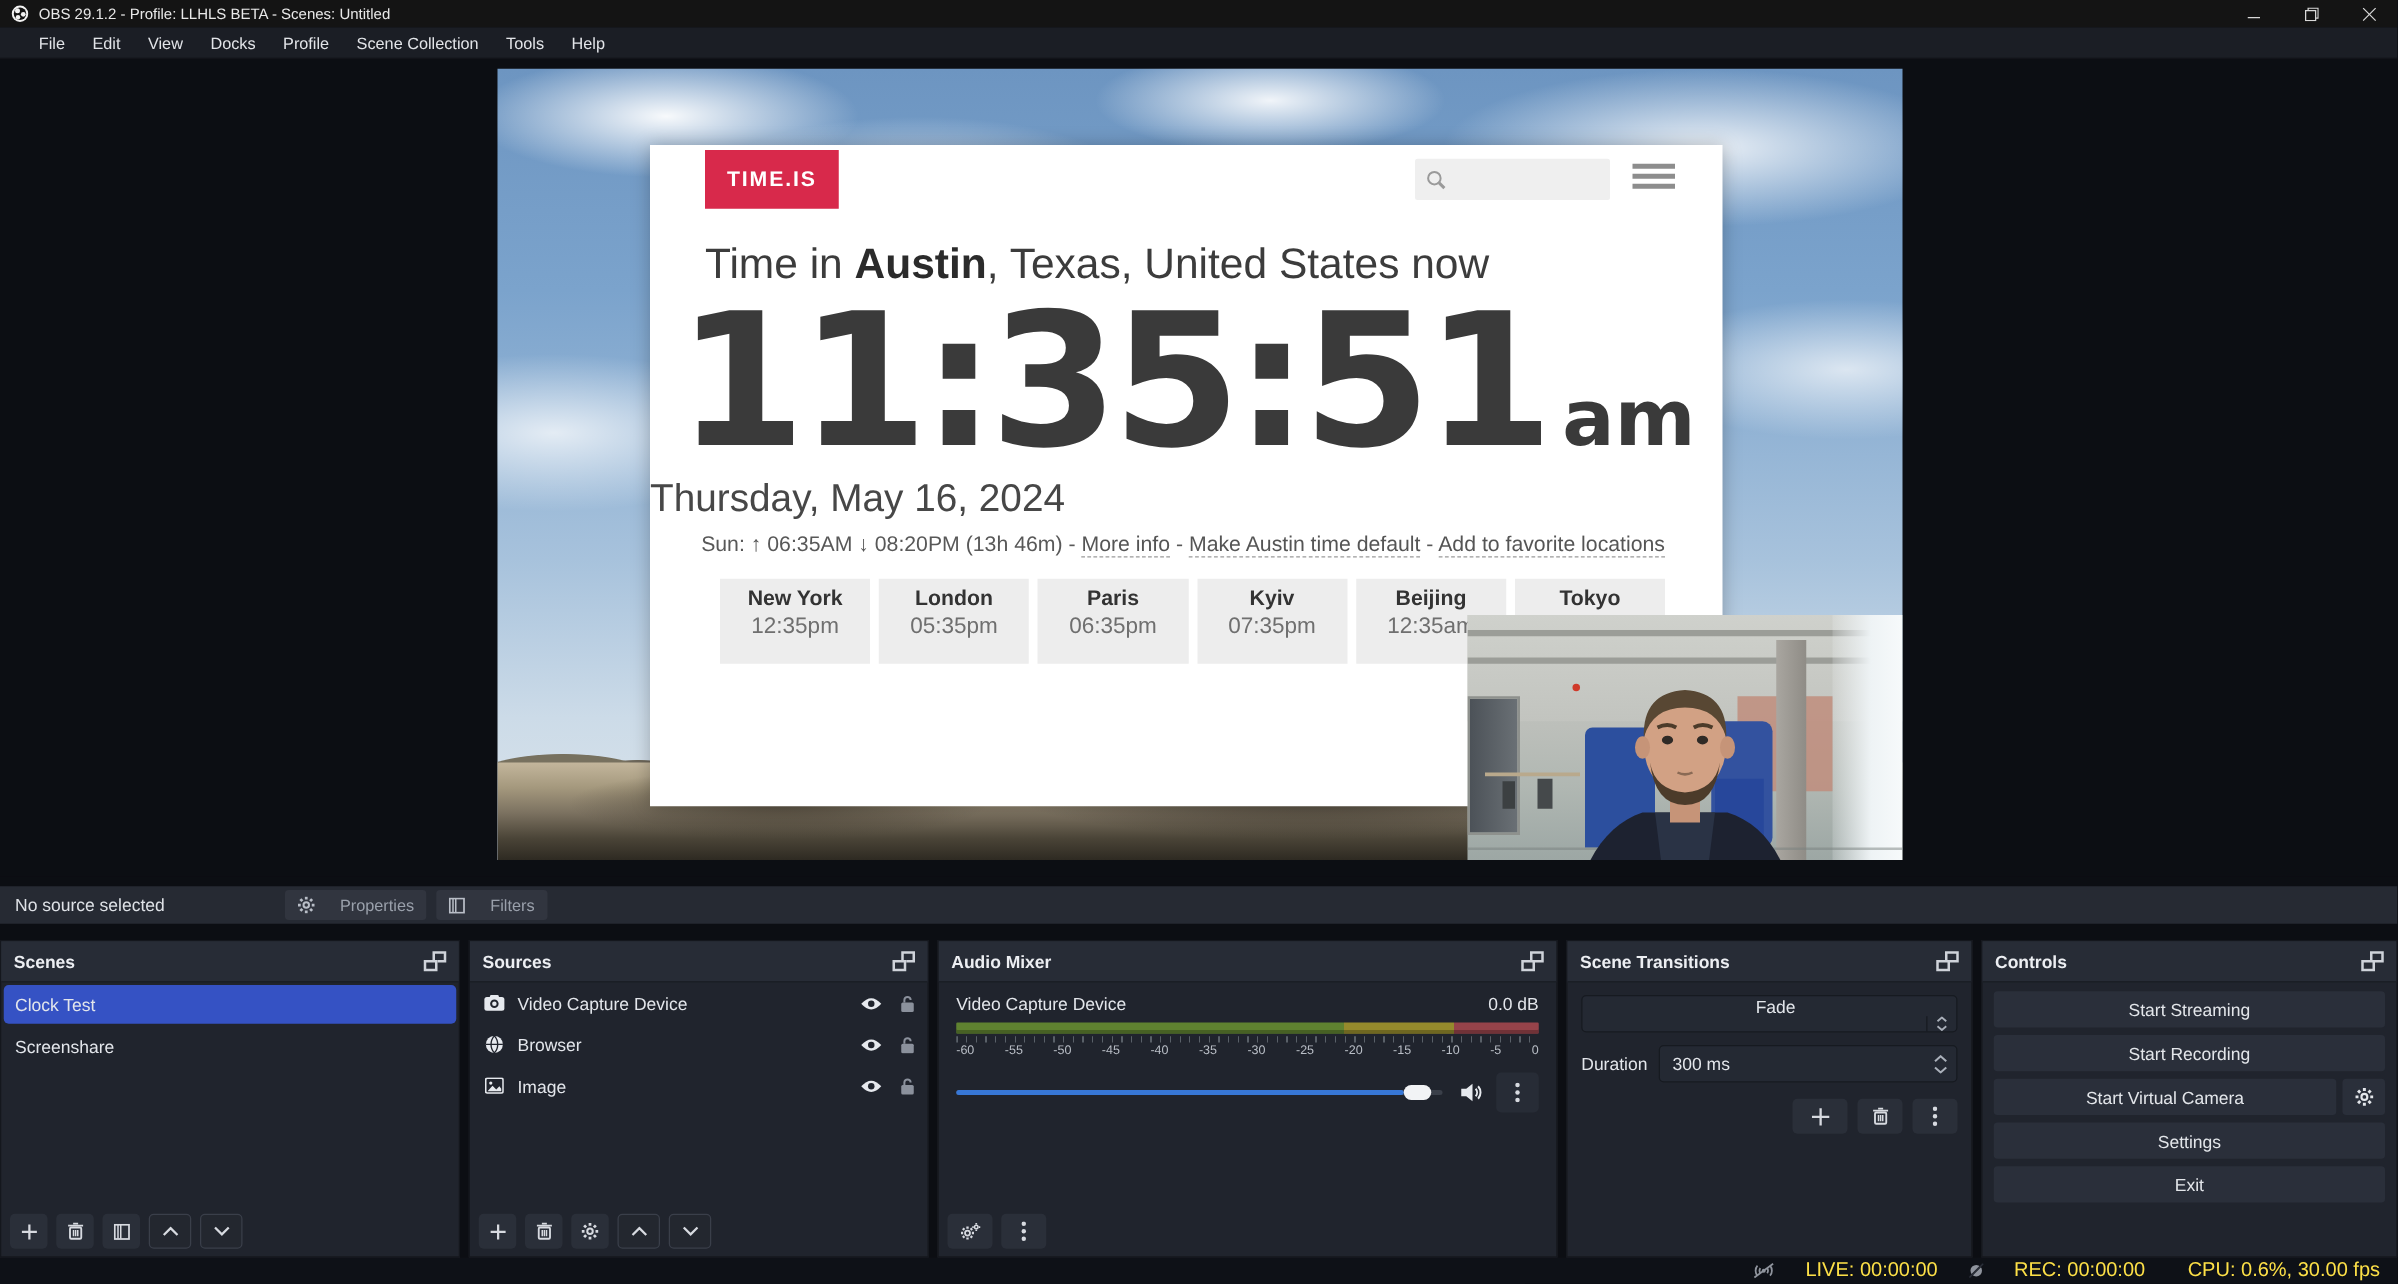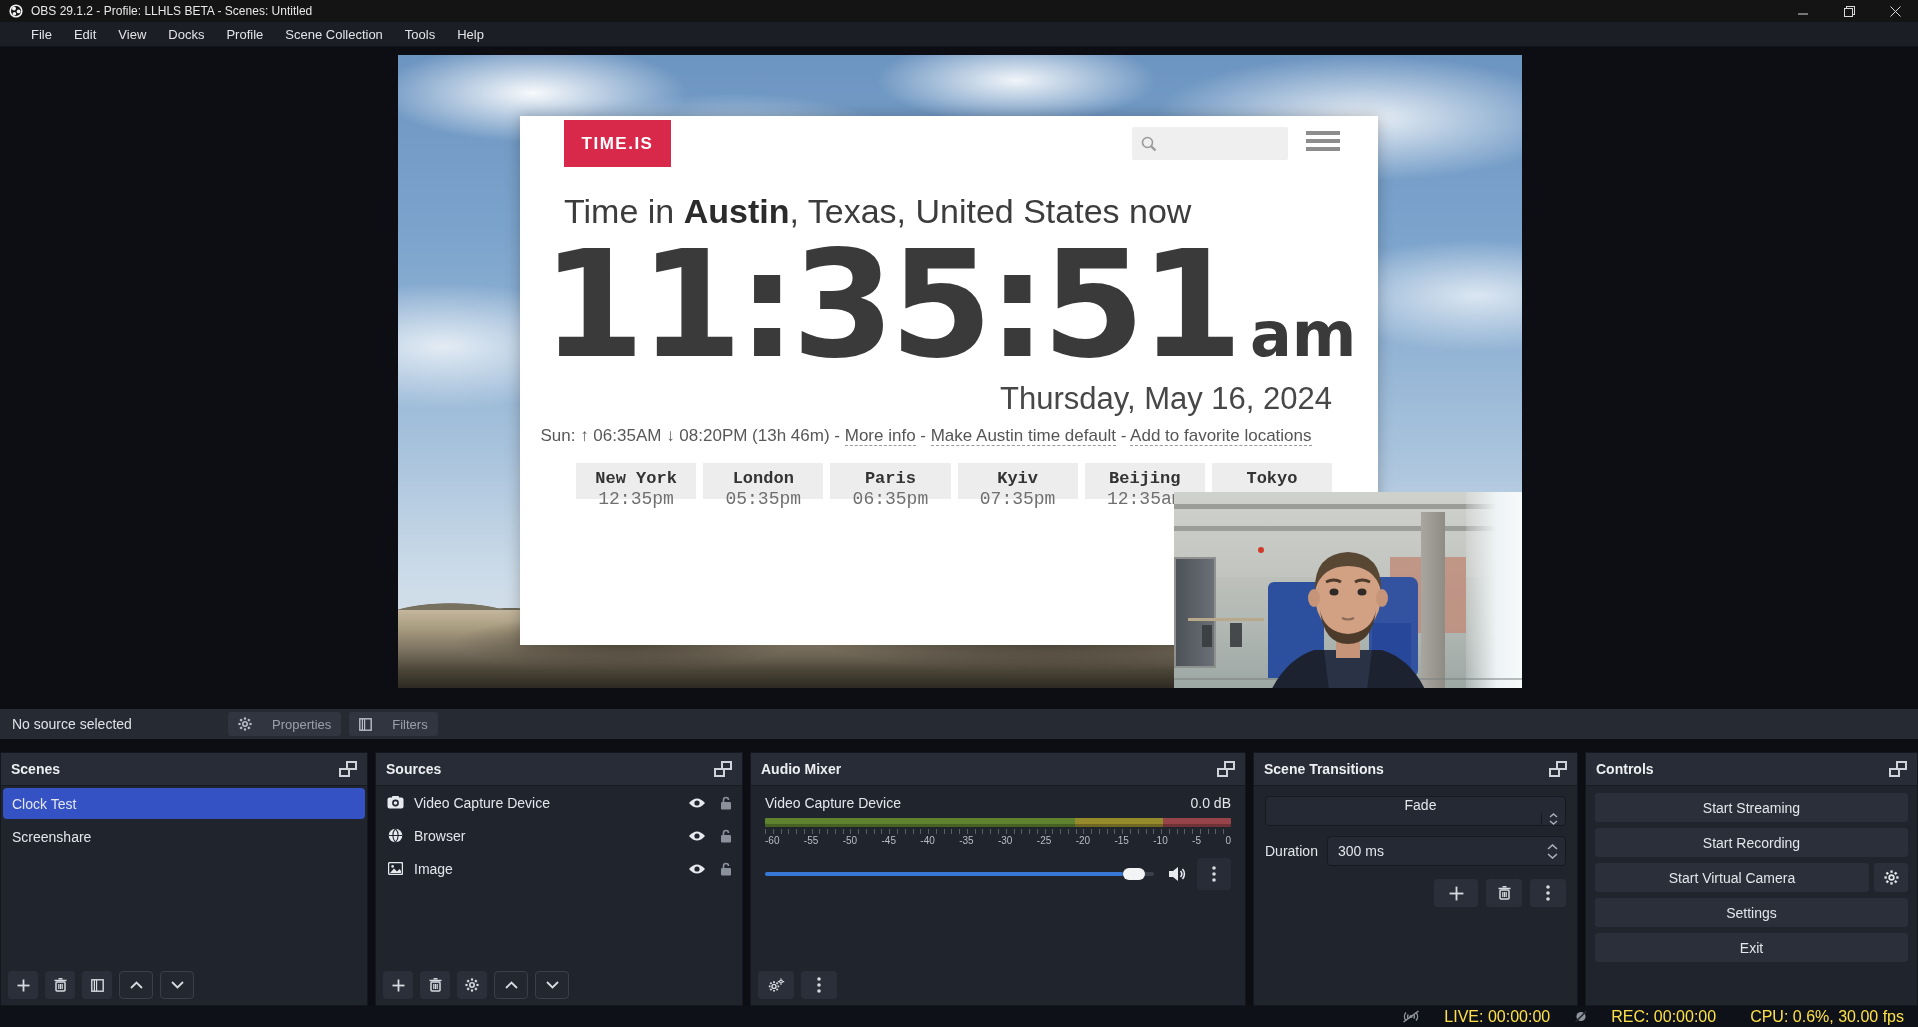--- a/index.html
+++ b/index.html
@@ -50,25 +50,25 @@
   .ti-search { position:absolute; left:612px; top:11px; width:156px; height:33px; background:#efefef;
                border-radius:2px; display:flex; align-items:center; padding-left:8px; }
   .ti-search input { border:none; background:transparent; outline:none; width:110px; font-size:14px; }
   .ti-burger { position:absolute; left:786px; top:15px; width:34px; }
   .ti-burger div { height:4px; background:#8d8d8d; margin-bottom:4px; }
   .ti-heading { margin:76px 44px 0 44px; font-size:34px; color:#3c3c3c; font-weight:400; }
   .ti-heading b { color:#2b2b2b; font-weight:700; }
   .ti-time { text-align:center; line-height:1; margin-top:0px; white-space:nowrap; }
   .ti-time .big { font-family:"DejaVu Sans", sans-serif; font-weight:700; font-size:148px; letter-spacing:-5px; color:#3a3a3a; }
   .ti-time .ampm { font-family:"DejaVu Sans", sans-serif; font-weight:700; font-size:62px; color:#3a3a3a; margin-left:12px; }
-  .ti-date { text-align:right; padding-right:46px; font-size:31px; color:#474747; margin-top:2px; }
-  .ti-sun { text-align:center; padding-right:46px; font-size:17px; color:#585858; margin-top:9px; }
+  .ti-date { text-align:left; padding-right:46px; font-size:31px; color:#474747; margin-top:2px; }
+  .ti-sun { text-align:right; padding-right:46px; font-size:17px; color:#585858; margin-top:9px; }
   .ti-sun .lnk { color:#555; border-bottom:1px dashed #9a9a9a; cursor:pointer; }
   .ti-cities { display:flex; gap:7px; margin:17px 46px 0 56px; }
-  .ti-city { flex:1; height:36px; background:#ededed; text-align:center; padding-top:6px;font-family:Liberation Mono, monospace; }
+  .ti-city { flex:1; height:68px; background:#ededed; text-align:center; padding-top:6px; }
   .ti-city .nm { font-size:17px; font-weight:bold; color:#333; }
   .ti-city .tm { font-size:18px; color:#6f6f6f; margin-top:1px; }
 
   
   .webcam { position:absolute; left:776px; top:437px; width:348px; height:251px; z-index:3; overflow:hidden;
             background:linear-gradient(180deg,#c6c8c3 0%, #bcbfba 36%, #b0b7b2 55%, #9fa9a6 75%, #8f9a98 100%); }
   .wc-ceiling { position:absolute; top:0; left:0; width:100%; height:34%;
       background:linear-gradient(180deg,#cfd1cc, #c2c4bf); }
   .wc-beam { position:absolute; height:5px; background:#9b9d98; width:100%; }
   .wc-window { position:absolute; right:0; top:0; width:16%; height:100%;

